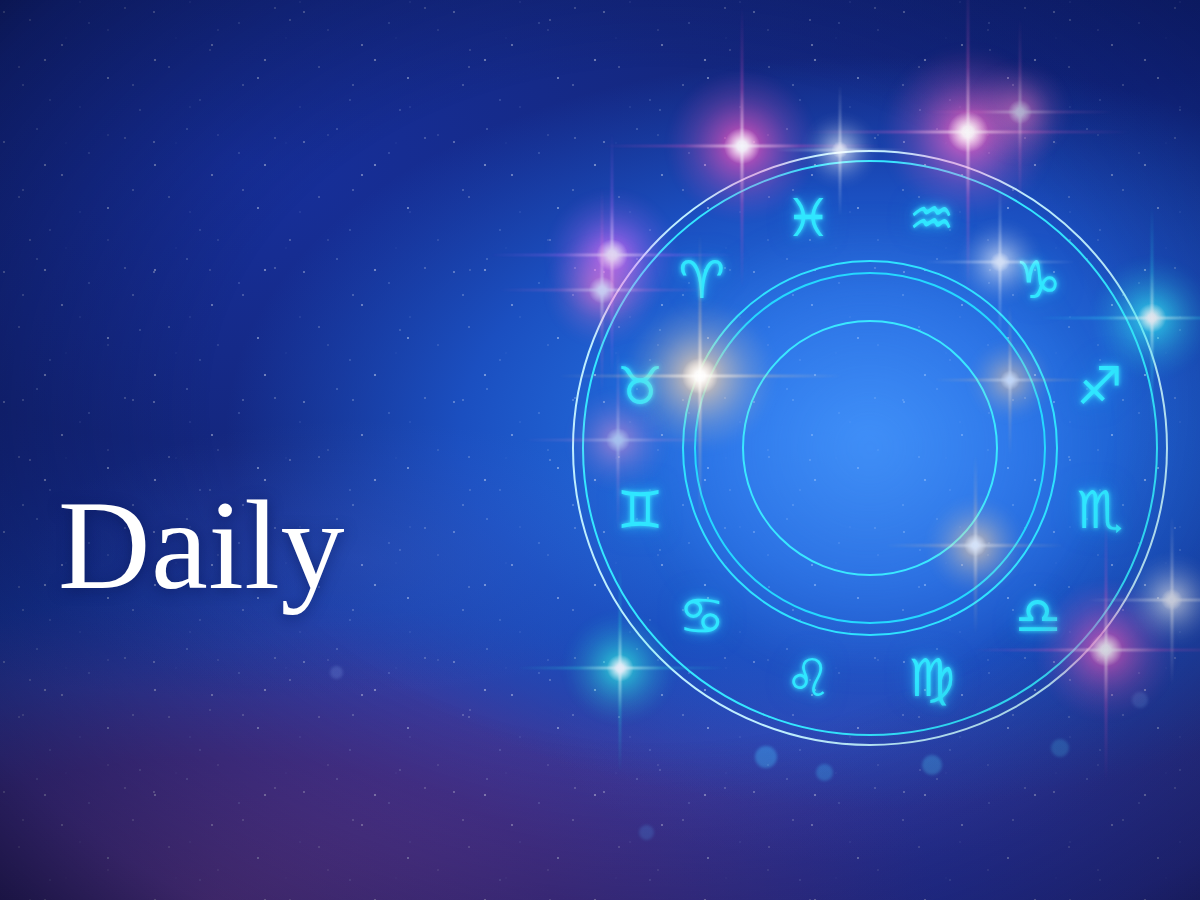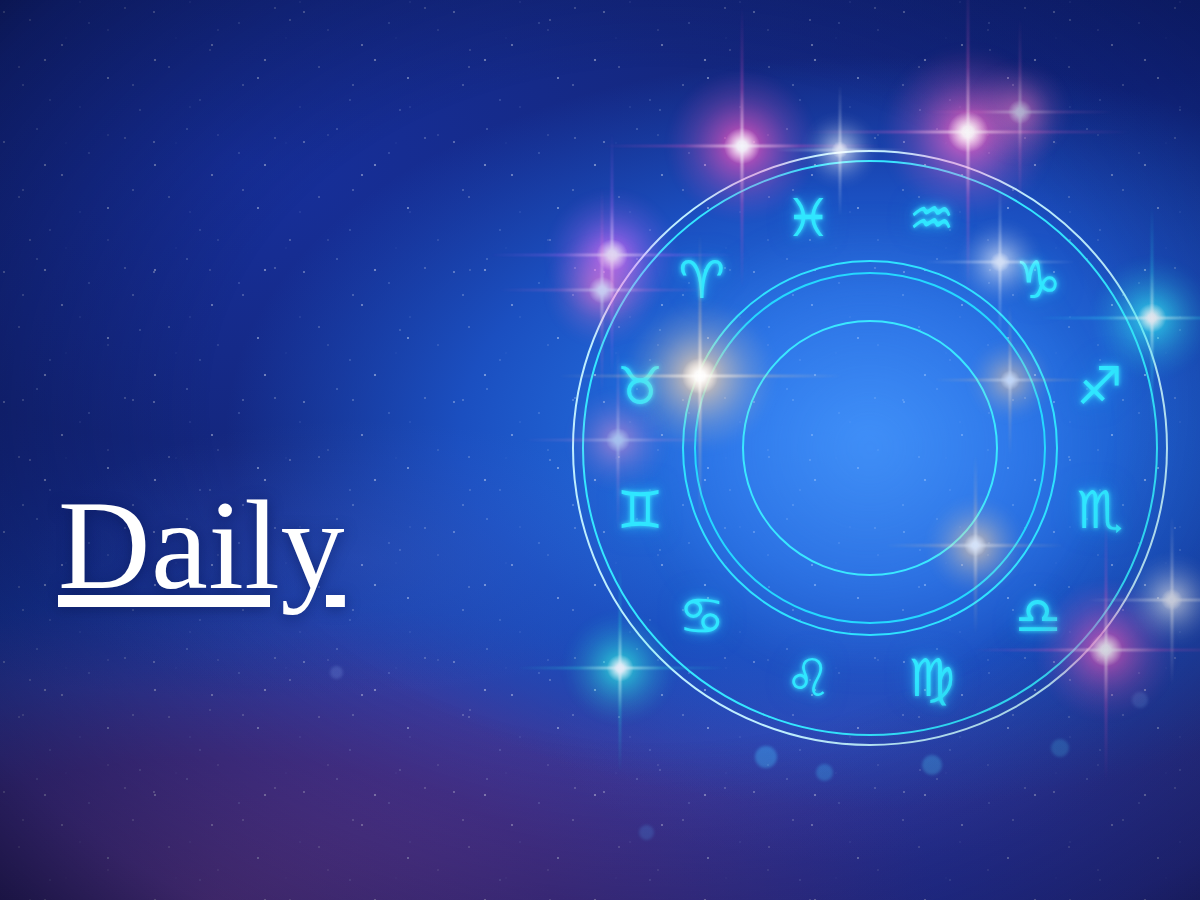--- a/index.html
+++ b/index.html
@@ -137,21 +137,21 @@
     left: 58px;
     top: 232px;
     color: #ffffff;
     font-size: 128px;
     line-height: 0.98;
     letter-spacing: 0.5px;
     text-shadow: 0 2px 14px rgba(8,20,80,.55);
     white-space: pre;
     z-index: 6;
   }
-  #headline .ln { display: block; text-decoration: underline; }
+  #headline .ln { display: block; }
 </style>
 </head>
 <body>
 
 <div id="stage">
 
   <div class="sky-base"></div>
   <div class="stars stars-a"></div>
   <div class="stars stars-b"></div>
   <div class="stars stars-c"></div>

